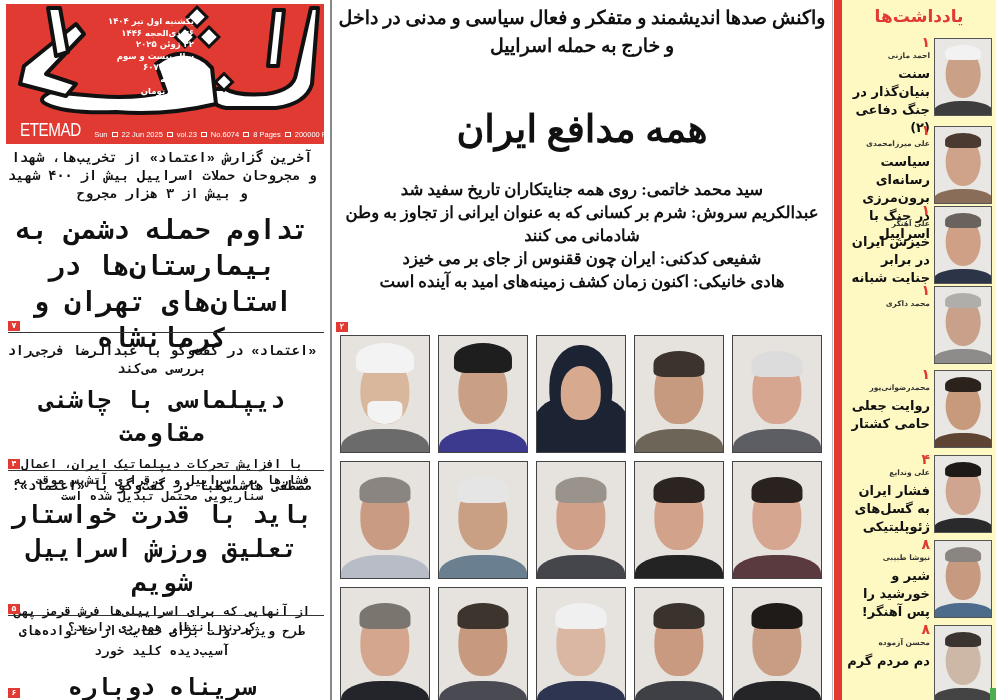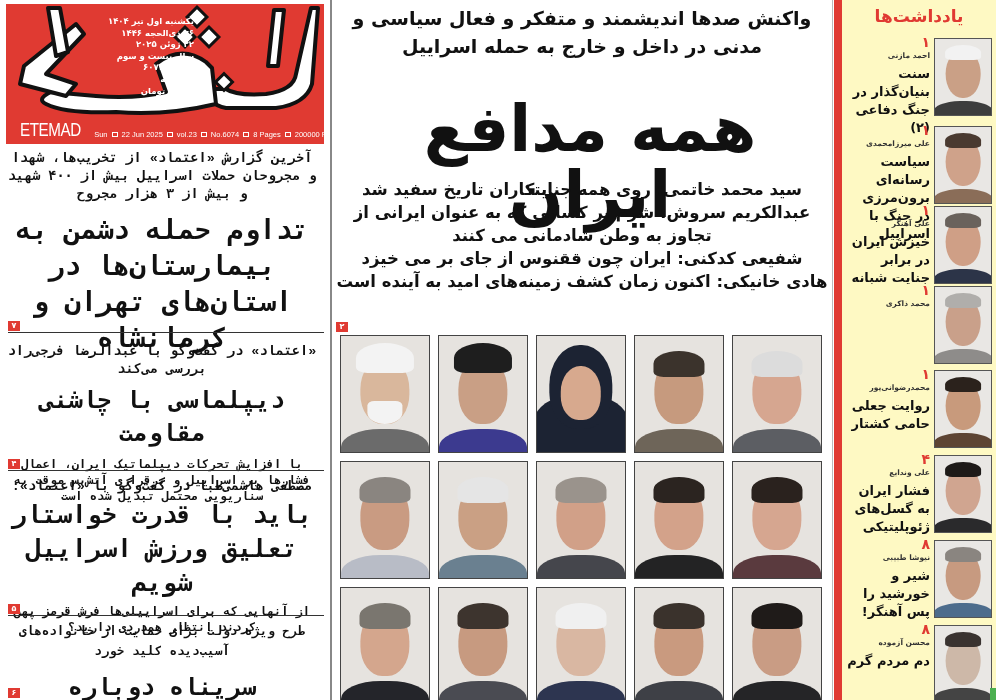--- a/index.html
+++ b/index.html
@@ -21,23 +21,23 @@
   .kicker { font-weight: bold; font-size: 13.5px; line-height: 18px; }
   .headline-xl { font-weight: bold; font-size: 27px; line-height: 36px; letter-spacing: -0.5px; }
   .headline-l { font-weight: bold; font-size: 24px; line-height: 33px; }
   .body-sm { font-weight: bold; font-size: 12px; line-height: 16px; }
   .pg-badge { position: absolute; width: 12px; height: 10px; background: #e03a32; color: #fff; font-size: 8px; line-height: 10px; text-align: center; font-weight: bold; }
   .rule { position: absolute; left: 8px; width: 316px; height: 1px; background: #333; }
 
   #col-divider-1 { position: absolute; left: 330px; top: 0; width: 2px; height: 700px; background: #888; }
 
   
-  #center-col { position: absolute; left: 336px; top: 0; width: 492px; height: 700px; }
+  #center-col { position: absolute; left: 336px; top: 0; width: 492px; height: 700px; font-family: Liberation Serif, serif; }
   #center-kicker { position: absolute; top: 4px; left: 0; width: 492px; font-weight: bold; font-size: 19px; line-height: 28px; }
-  #center-headline { position: absolute; top: 96px; left: 8px; width: 492px; font-weight: bold; font-size: 64px; line-height: 66px; letter-spacing: -1px; }
+  #center-headline { position: absolute; top: 96px; left: 0; width: 492px; font-weight: bold; font-size: 38px; line-height: 66px; letter-spacing: -1px; }
   #center-quotes { position: absolute; top: 178px; left: 0; width: 492px; font-weight: bold; font-size: 16.5px; line-height: 23px; }
   #photo-grid { position: absolute; top: 335px; left: 4px; width: 484px; display: grid; grid-template-columns: repeat(5, 90px); grid-auto-rows: 118px; column-gap: 8px; row-gap: 8px; }
   .photo { position: relative; border: 1px solid #444; background: #e6e3df; overflow: hidden; }
   .photo .head { position: absolute; left: 50%; top: 18%; width: 56%; height: 58%; transform: translateX(-50%); border-radius: 48% 48% 44% 44%; }
   .photo .torso { position: absolute; left: 50%; bottom: -14%; width: 100%; height: 34%; transform: translateX(-50%); border-radius: 45% 45% 0 0; }
   .photo .hair { position: absolute; left: 50%; top: 13%; width: 58%; height: 22%; transform: translateX(-50%); border-radius: 50% 50% 20% 20%; }
 
   #col-divider-2 { position: absolute; left: 832px; top: 0; width: 1px; height: 700px; background: #bbb; }
 
   

